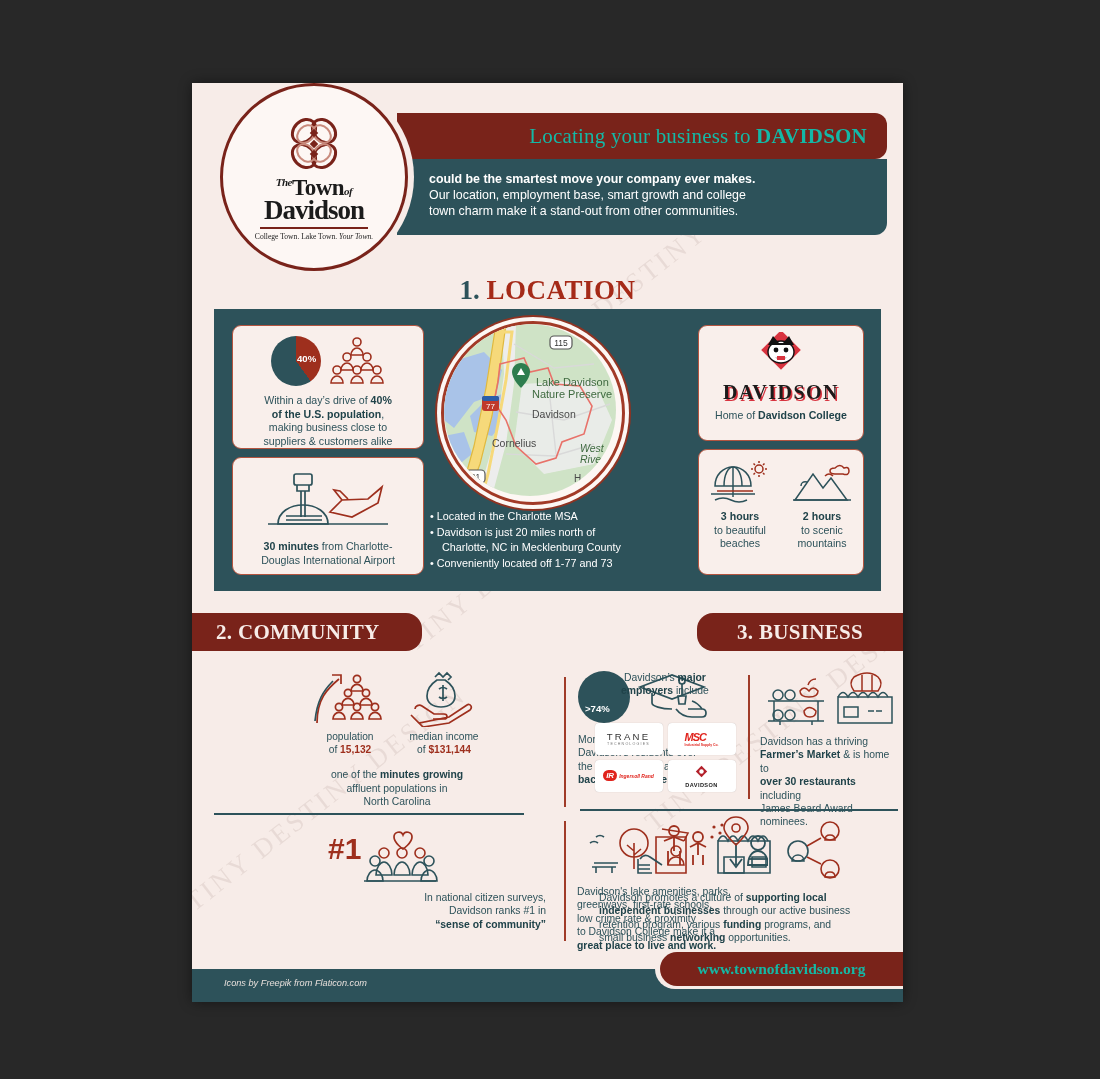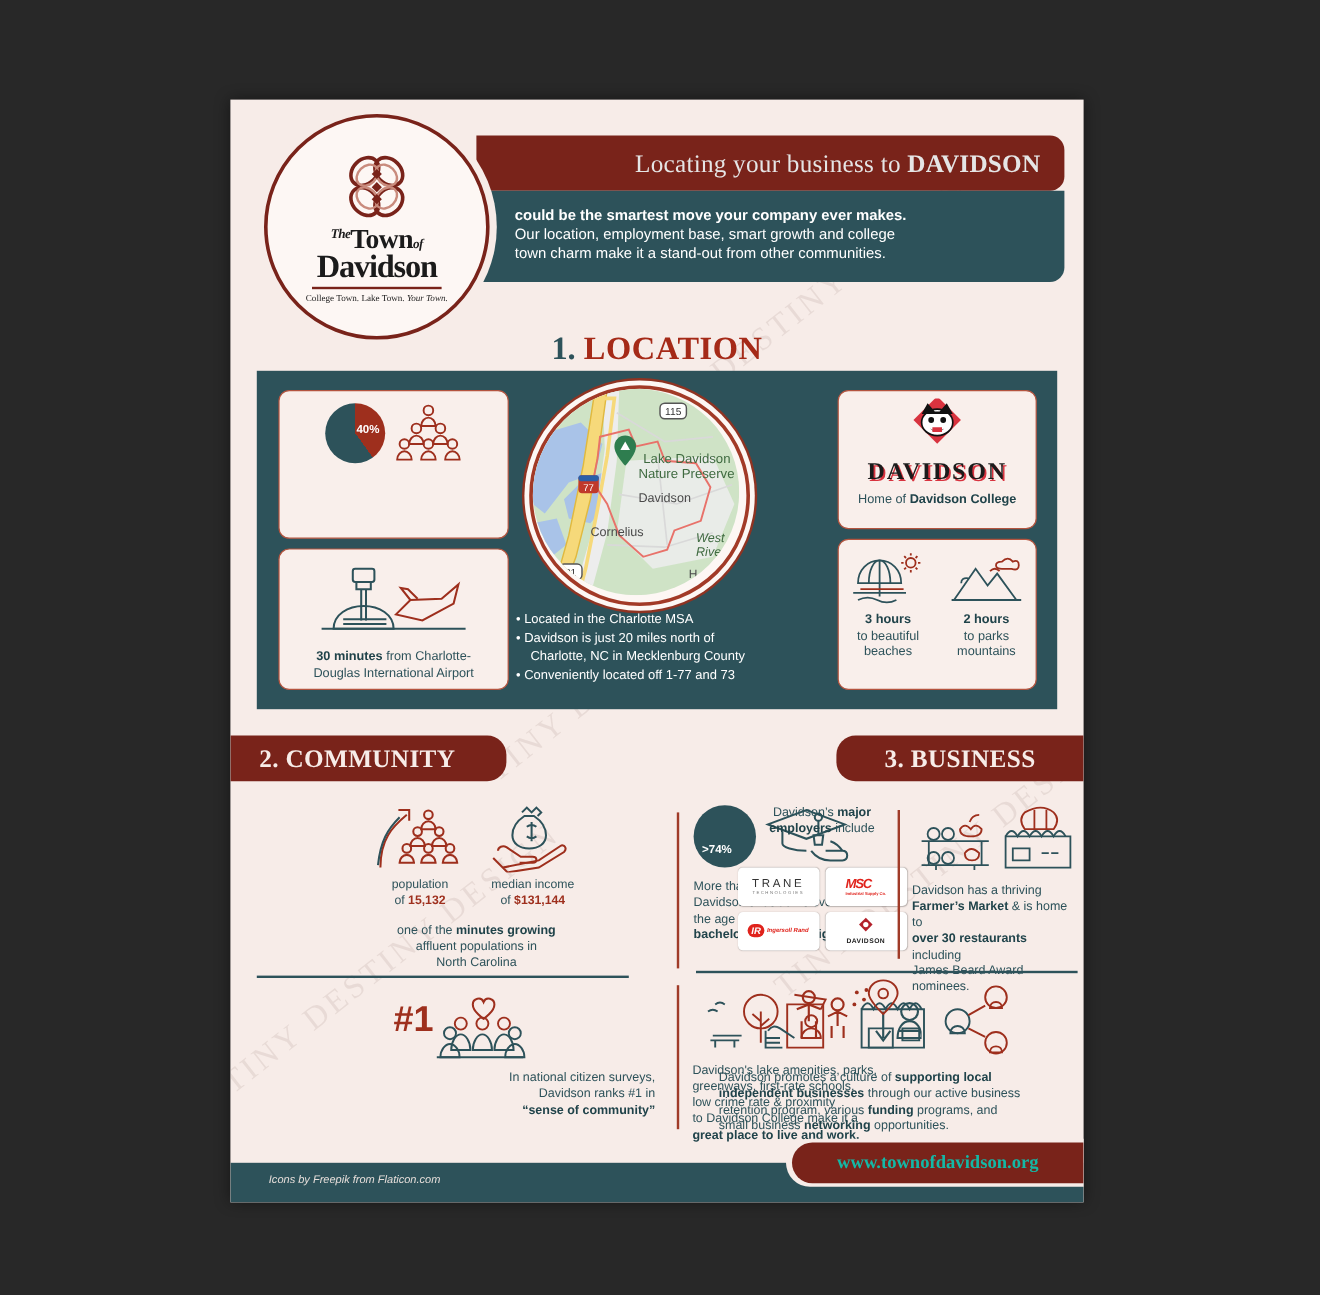--- a/index.html
+++ b/index.html
@@ -15,32 +15,32 @@
   }
   
   .hdr{position:absolute;left:0;top:0;width:711px;height:195px;}
   .hdr-red{
     position:absolute;left:205px;top:30px;width:490px;height:46px;
     background:#79231a;border-radius:0 12px 12px 0;
     display:flex;align-items:center;justify-content:flex-end;
     padding-right:20px;box-sizing:border-box;
   }
   .hdr-red span{
-    font-family:"Liberation Serif",serif;color:#e5e5e5;font-size:21px;letter-spacing:.2px;
+    font-family:"Liberation Serif",serif;color:#14b8a6;font-size:21px;letter-spacing:.2px;
   }
   .hdr-red span b{font-weight:bold;}
   .hdr-teal{
     position:absolute;left:205px;top:76px;width:490px;height:76px;
     background:#2d525a;border-radius:0 0 12px 0;
     padding:12px 18px 0 32px;box-sizing:border-box;color:#ffffff;
   }
   .hdr-teal .l1{font-size:12.4px;font-weight:bold;line-height:16px;}
   .hdr-teal .l2{font-size:12.4px;line-height:16px;}
   .logo-wrap{
-    position:absolute;left:28px;top:12px;width:182px;height:182px;border-radius:50%;
+    position:absolute;left:28px;top:0;width:182px;height:182px;border-radius:50%;
     background:#fdf7f4;border:3px solid #79231a;box-shadow:0 0 0 6px #f7ece8;
     display:flex;flex-direction:column;align-items:center;justify-content:center;
   }
   .logo-knot{width:62px;height:60px;margin-bottom:2px;}
   .logo-town{font-family:"Liberation Serif",serif;color:#1b1b1b;text-align:center;line-height:1;}
   .logo-town .t1{font-size:23px;font-weight:bold;letter-spacing:-.5px;}
   .logo-town .t1 .the{font-size:11px;font-style:italic;vertical-align:super;}
   .logo-town .t1 .of{font-size:11px;font-style:italic;}
   .logo-town .t2{font-size:27px;font-weight:bold;letter-spacing:-1px;margin-top:-2px;}
   .logo-rule{width:108px;height:2px;background:#79231a;margin:3px auto 3px;}
@@ -197,20 +197,26 @@
             <circle cx="38" cy="21" r="4"></circle>
               <path d="M32 34c0-4 3-7 6-7s6 3 6 7z"></path>
             <circle cx="8" cy="34" r="4"></circle>
               <path d="M2 47c0-4 3-7 6-7s6 3 6 7z"></path>
             <circle cx="28" cy="34" r="4"></circle>
               <path d="M22 47c0-4 3-7 6-7s6 3 6 7z"></path>
             <circle cx="48" cy="34" r="4"></circle>
               <path d="M42 47c0-4 3-7 6-7s6 3 6 7z"></path>
           </g>
         </svg>
+      </div>
+      <div class="card-txt" style="margin-top:8px;">
+        <span>Within a day’s drive of </span><b>40%</b><br>
+        <b>of the U.S. population</b><span>, </span><br>
+        <span>making business close to</span><br>
+        <span>suppliers &amp; customers alike</span>
       </div>
     </div>
 
     <div class="card" style="left:18px;top:148px;width:192px;height:118px;">
       <div style="text-align:center;margin-top:10px;">
         <svg width="128" height="62" viewBox="0 0 128 62">
           <g fill="none" stroke="#2d525a" stroke-width="1.7">
             <rect x="30" y="6" width="18" height="11" rx="2"></rect>
             <path d="M33 17v6h12v-6M37 23v26M41 23v26"></path>
             <path d="M14 56c0-12 12-19 25-19s25 7 25 19z"></path>
@@ -335,21 +341,21 @@
         </svg>
       </div>
       <div style="display:flex;justify-content:space-around;margin-top:4px;">
         <div class="card-txt" style="width:76px;">
           <b>3 hours</b><br>
           <span>to beautiful</span><br>
           <span>beaches</span>
         </div>
         <div class="card-txt" style="width:76px;">
           <b>2 hours</b><br>
-          <span>to parks</span><br>
+          <span>to scenic</span><br>
           <span>mountains</span>
         </div>
       </div>
     </div>
   </div>
 
   <div class="band2">
     <span><span>2.</span> <span>COMMUNITY</span></span>
   </div>
   <div class="band3">
@@ -502,21 +508,21 @@
     </div>
     <div class="body-txt" style="margin-top:2px;">
       <span>Davidson's lake amenities, parks,</span><br>
       <span>greenways, first-rate schools,</span><br>
       <span>low crime rate &amp; proximity</span><br>
       <span>to Davidson College make it a</span><br>
       <b>great place to live and work.</b>
     </div>
   </div>
 
-  <div style="position:absolute;left:420px;top:588px;width:146px;">
+  <div style="position:absolute;left:400px;top:588px;width:146px;">
     <div class="body-txt" style="text-align:center;">
       <span>Davidson’s </span><b>major</b><br>
       <b>employers</b><span> include</span>
     </div>
     <div style="display:grid;grid-template-columns:68px 68px;grid-gap:5px;margin-top:25px;justify-content:center;">
       <div class="logo-box" style="height:32px;">
         <div style="text-align:center;">
           <div style="font-size:9.6px;letter-spacing:2.2px;color:#333;">TRANE</div>
           <div style="font-size:3.6px;letter-spacing:1.2px;color:#777;">TECHNOLOGIES</div>
         </div>

